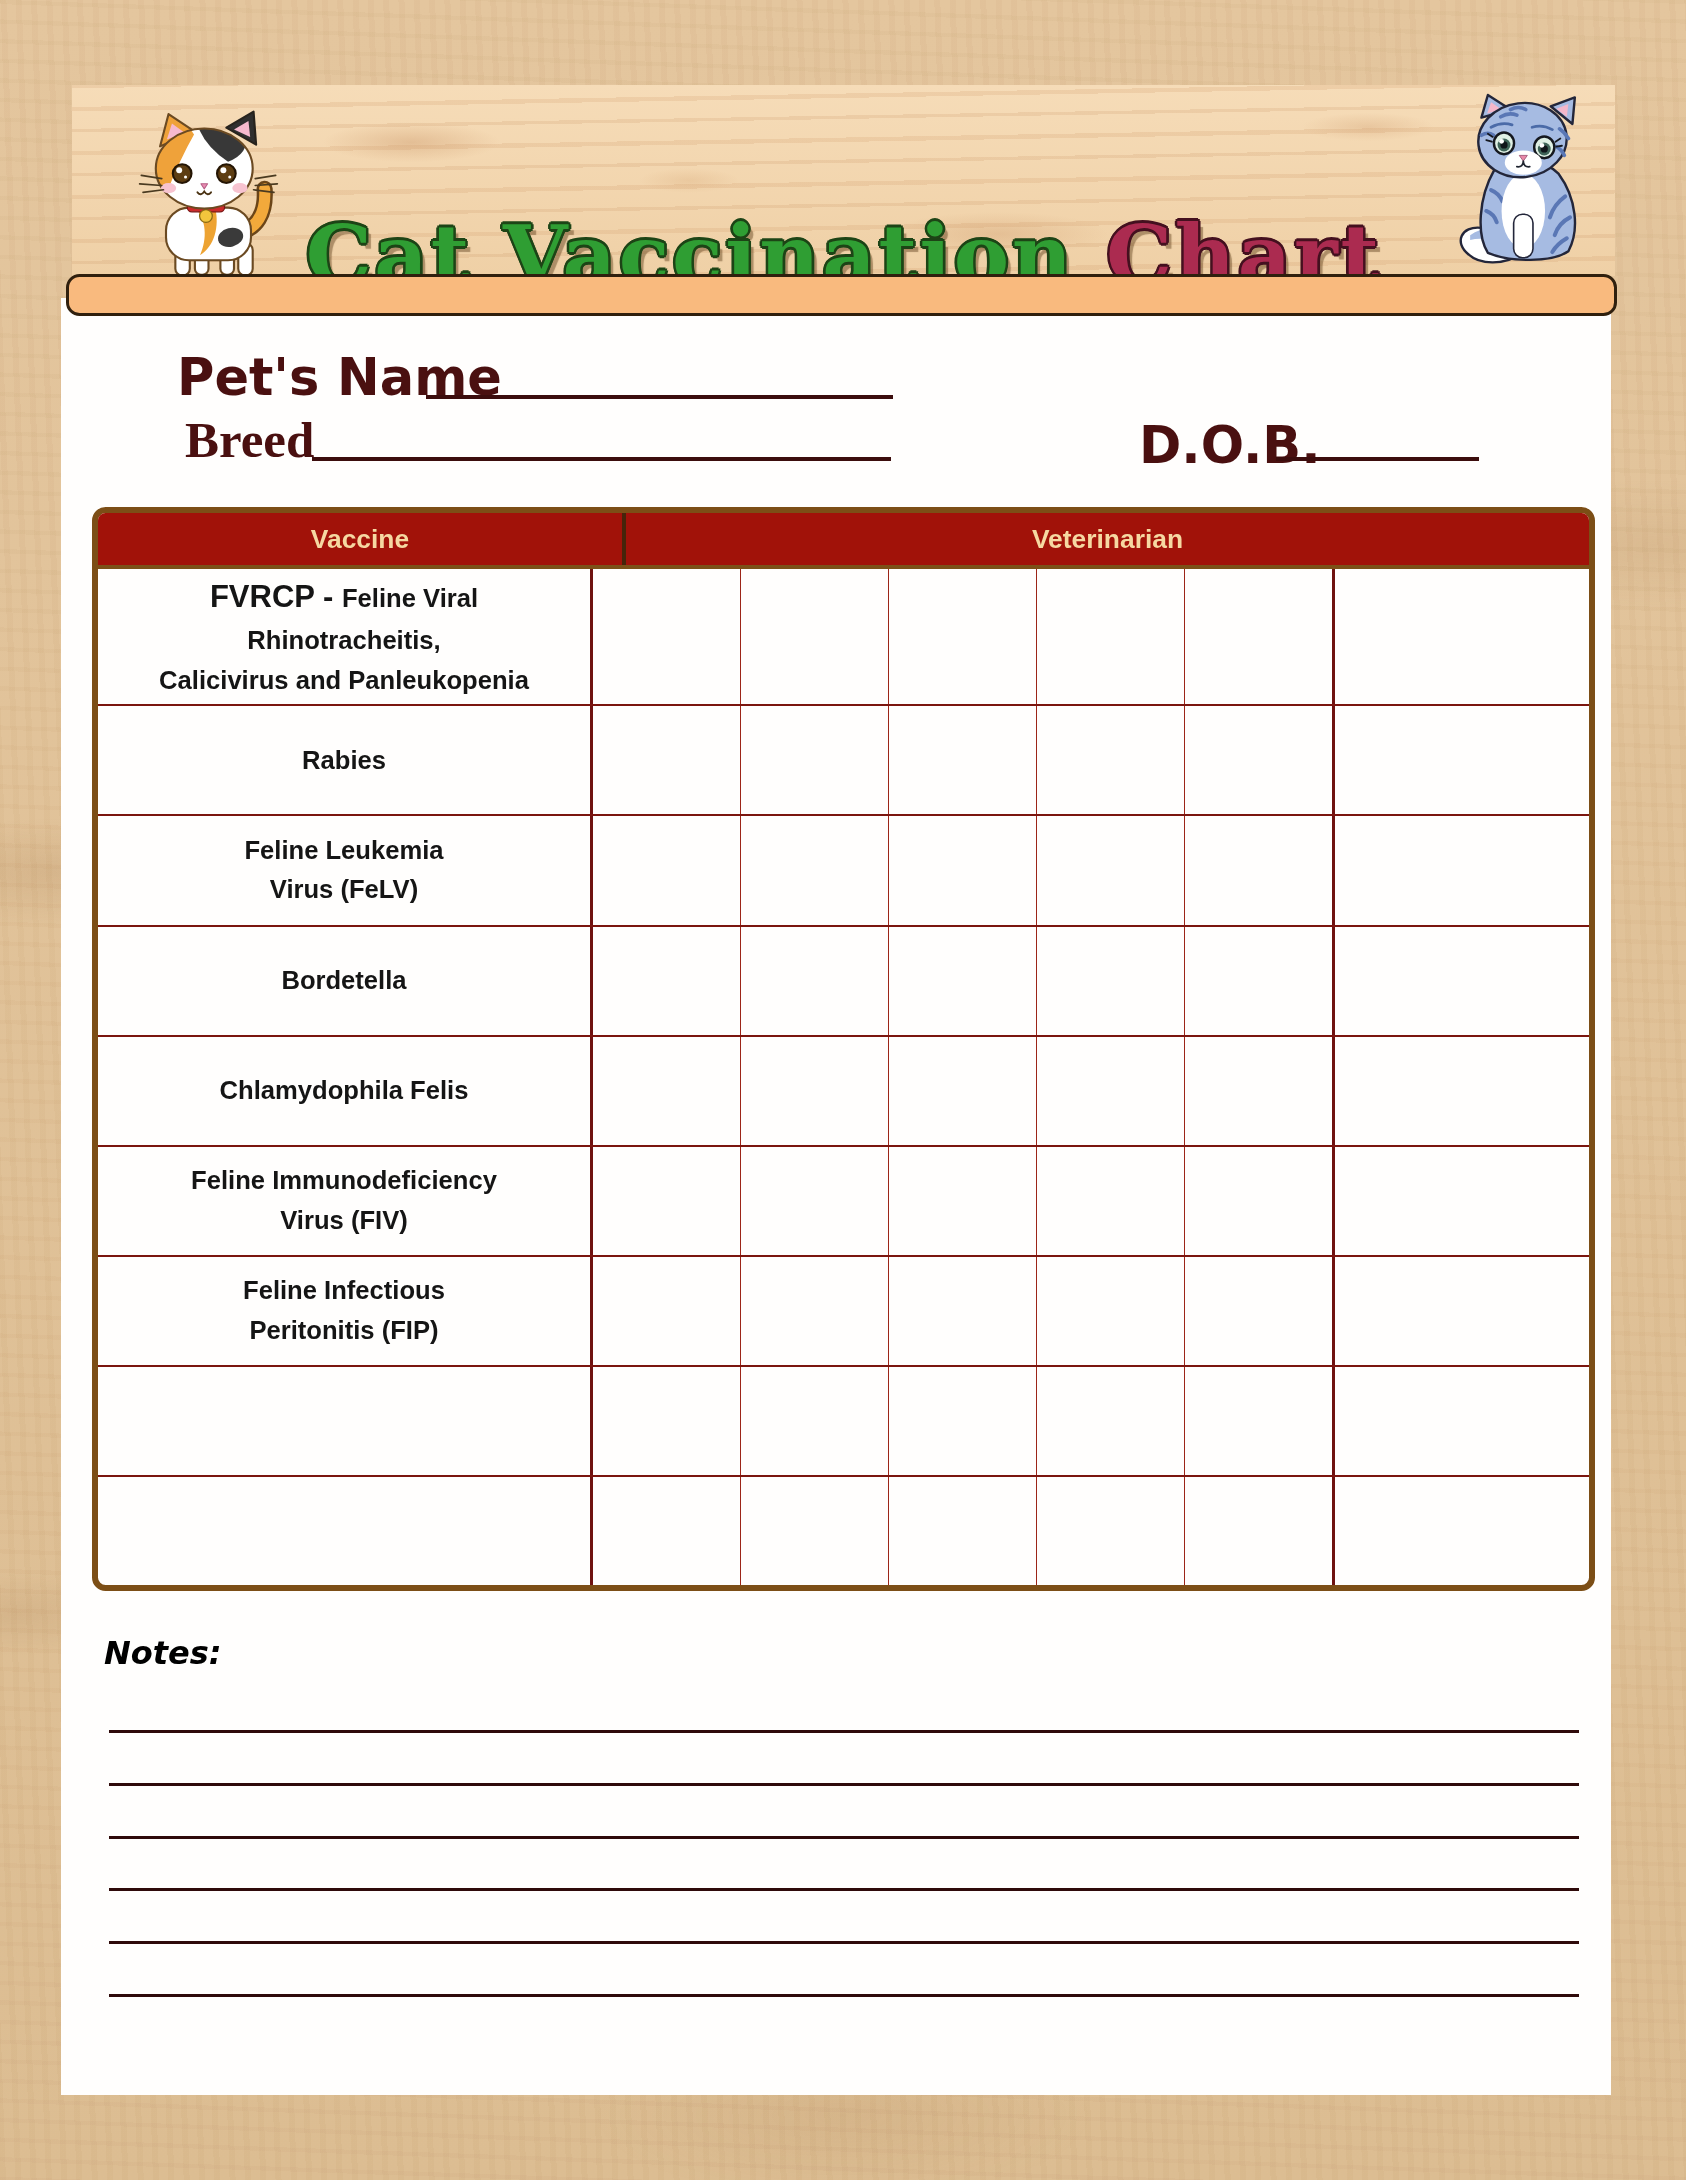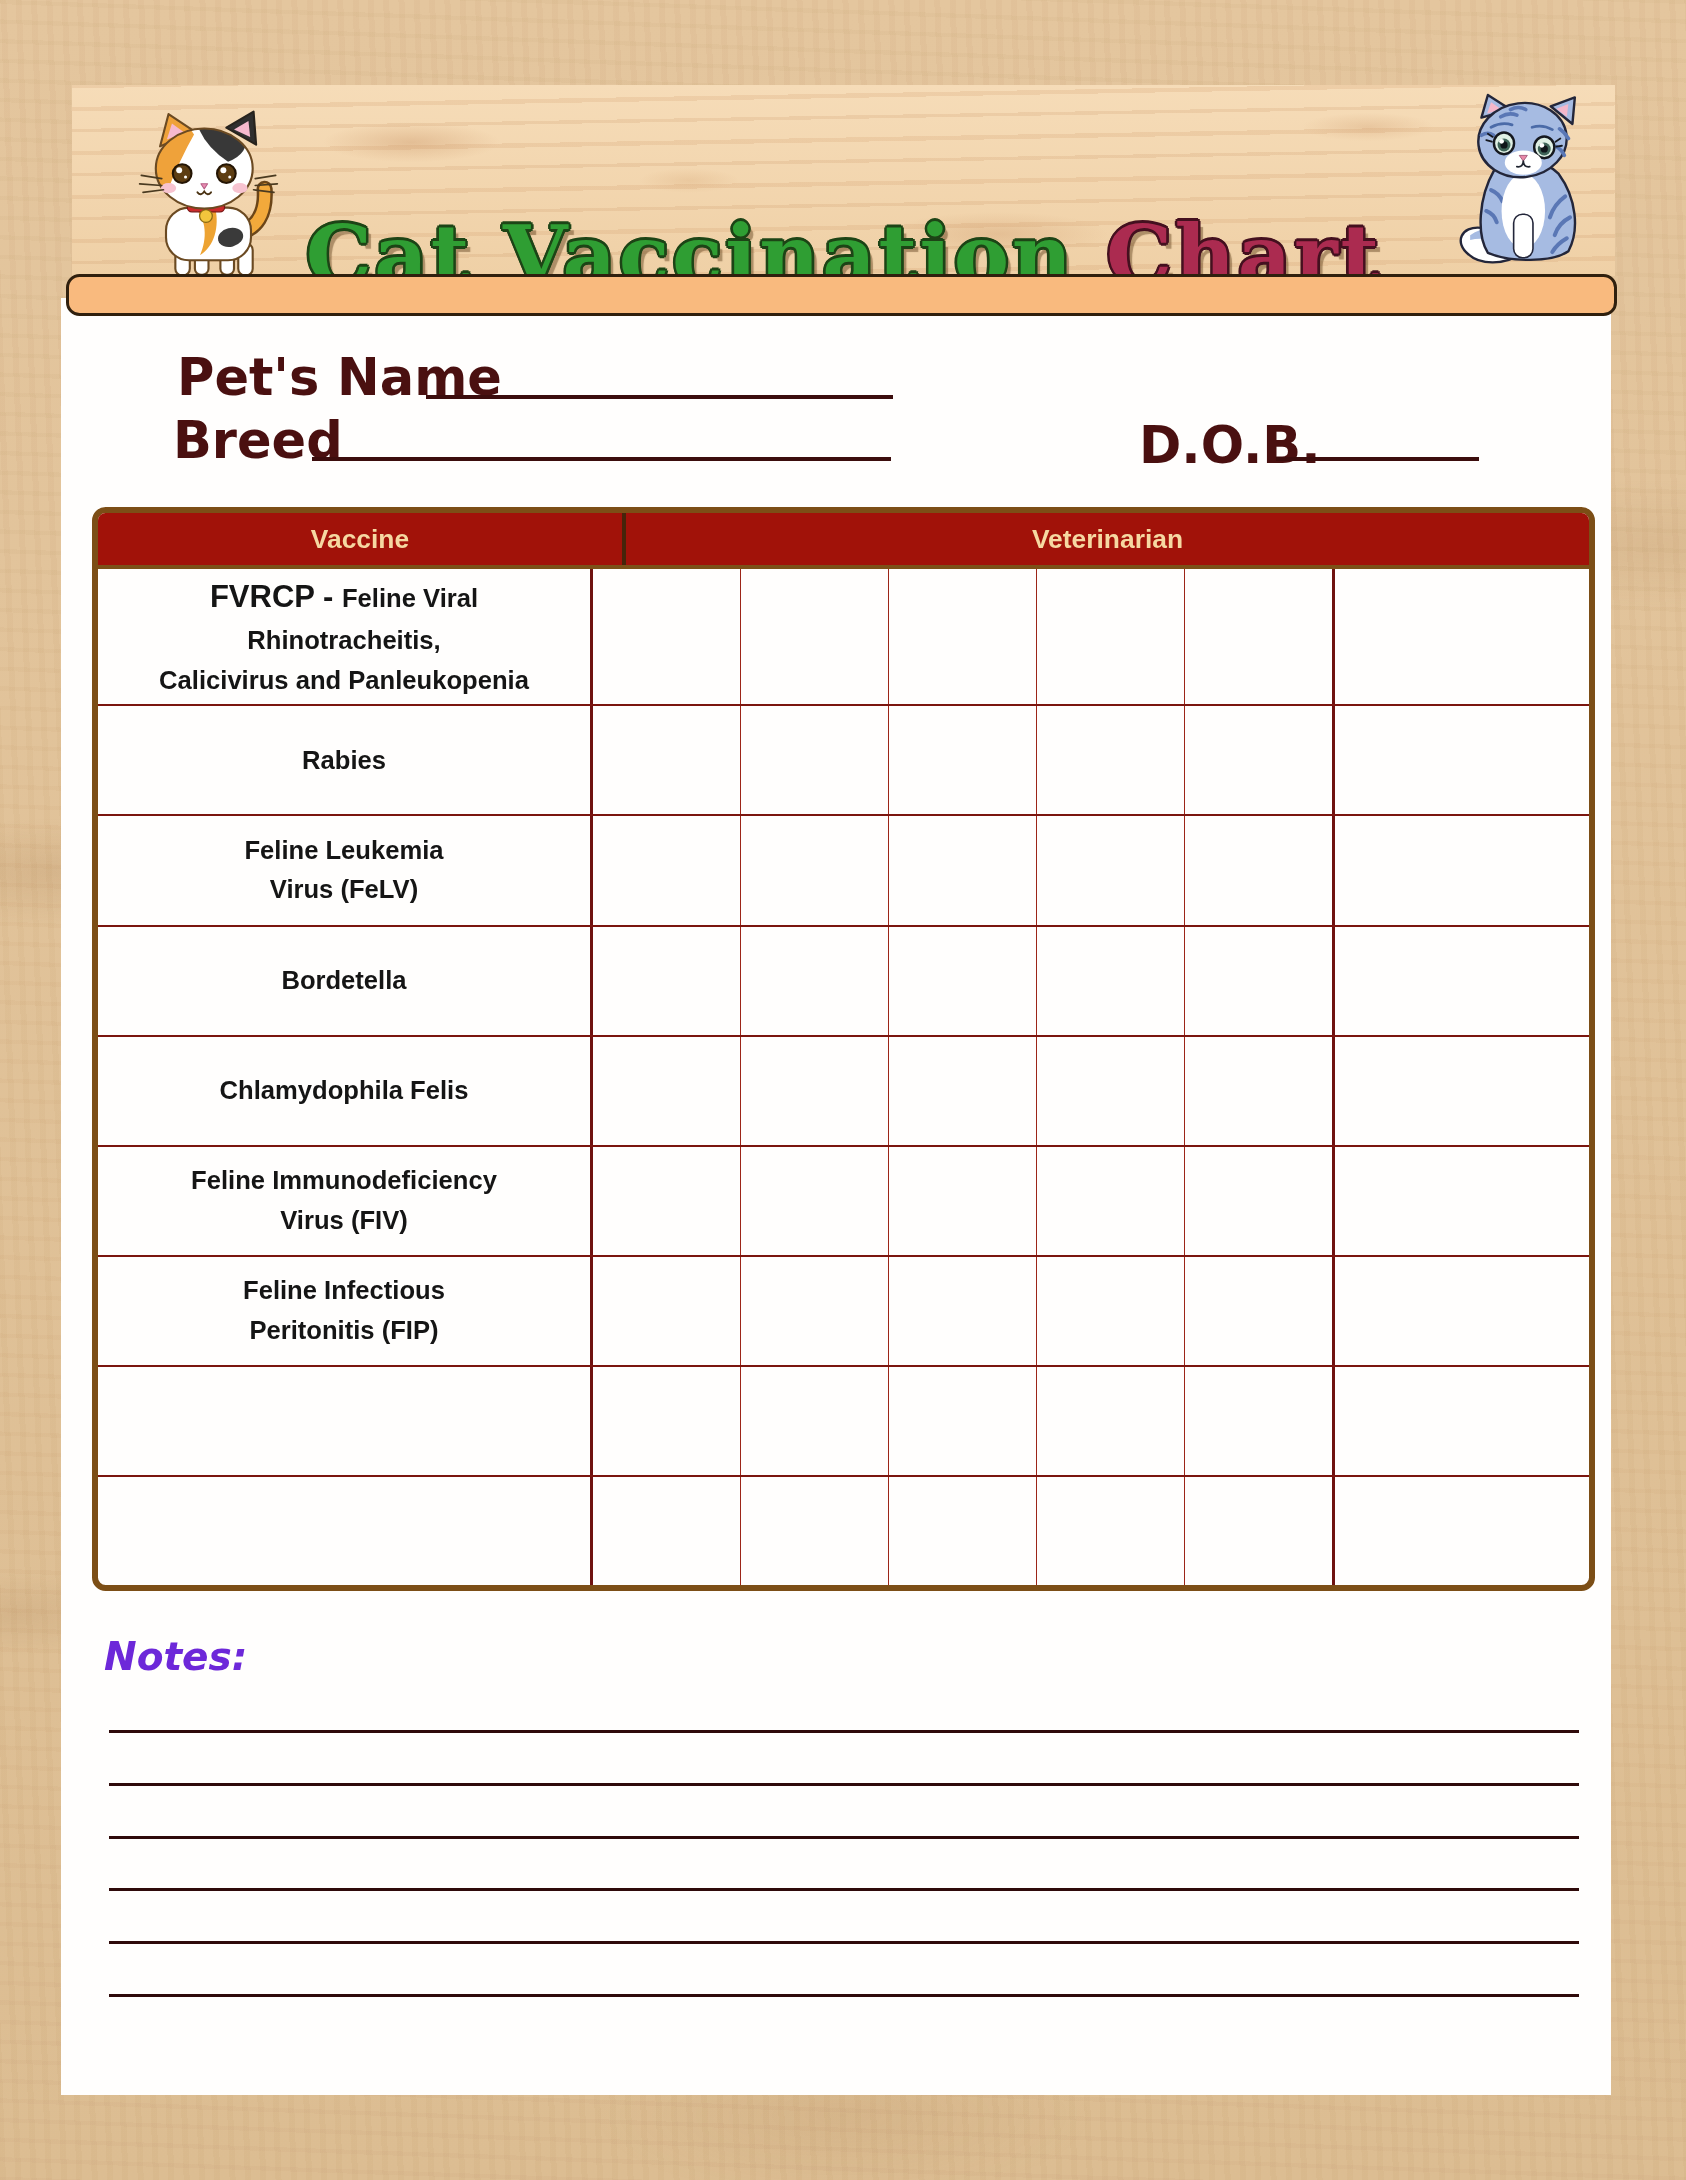--- a/index.html
+++ b/index.html
@@ -55,21 +55,21 @@
     position:absolute;left:61px;top:298px;width:1550px;height:1797px;z-index:2;
     background:#fffefd;
   }
   .label{
     position:absolute;z-index:6;color:#4a1010;font-weight:bold;
     font-family:"DejaVu Sans", sans-serif;font-size:51px;white-space:nowrap;
   }
   .blank{position:absolute;z-index:6;height:4.3px;background:#3c0d0d;}
   .pet-label{left:177px;top:348px;}
   .pet-line{left:426px;top:395px;width:467px;}
-  .breed-label{left:173px;top:411px;}
+  .breed-label{left:185px;top:411px;font-family:Liberation Serif, serif;}
   .breed-line{left:312px;top:457px;width:579px;}
   .dob-label{left:1139px;top:416px;}
   .dob-line{left:1276px;top:457px;width:203px;}
   .table-frame{
     position:absolute;left:92px;top:507px;width:1503px;height:1084px;z-index:6;
     box-sizing:border-box;border:6px solid #7c4e16;border-radius:13.6px;
     background:#fffefd;overflow:hidden;display:flex;flex-direction:column;
   }
   .thead{
     height:52px;flex:0 0 52px;display:flex;background:#a11209;
@@ -87,22 +87,22 @@
     width:492px;display:flex;align-items:center;justify-content:center;
     text-align:center;font-weight:bold;font-size:25.6px;color:#151515;
     line-height:1.55;padding:4px 24px;font-family:"Liberation Sans", sans-serif;
   }
   .c-vaccine .code{font-size:31px;}
   .c-date{flex:1;border-left:1.7px solid #9c2518;}
   .c-date.first{border-left:3.4px solid #6f1210;}
   .c-vet{width:257px;border-left:3.4px solid #6f1210;}
   .notes-label{
     position:absolute;left:104px;top:1634px;z-index:6;
-    color:#6d28d9;font-weight:bold;font-style:italic;
-    font-family:"DejaVu Sans", sans-serif;font-size:39px;
+    color:#000000;font-weight:bold;font-style:italic;
+    font-family:"DejaVu Sans", sans-serif;font-size:32px;
   }
   .note-line{position:absolute;left:109px;width:1470px;height:3.4px;background:#2f0a0a;z-index:6;}
 </style>
 </head>
 <body>
 
 <div class="banner"></div>
 
 <div class="title"><span class="t-green">Cat Vaccination</span><span> </span><span class="t-red">Chart</span></div>
 

